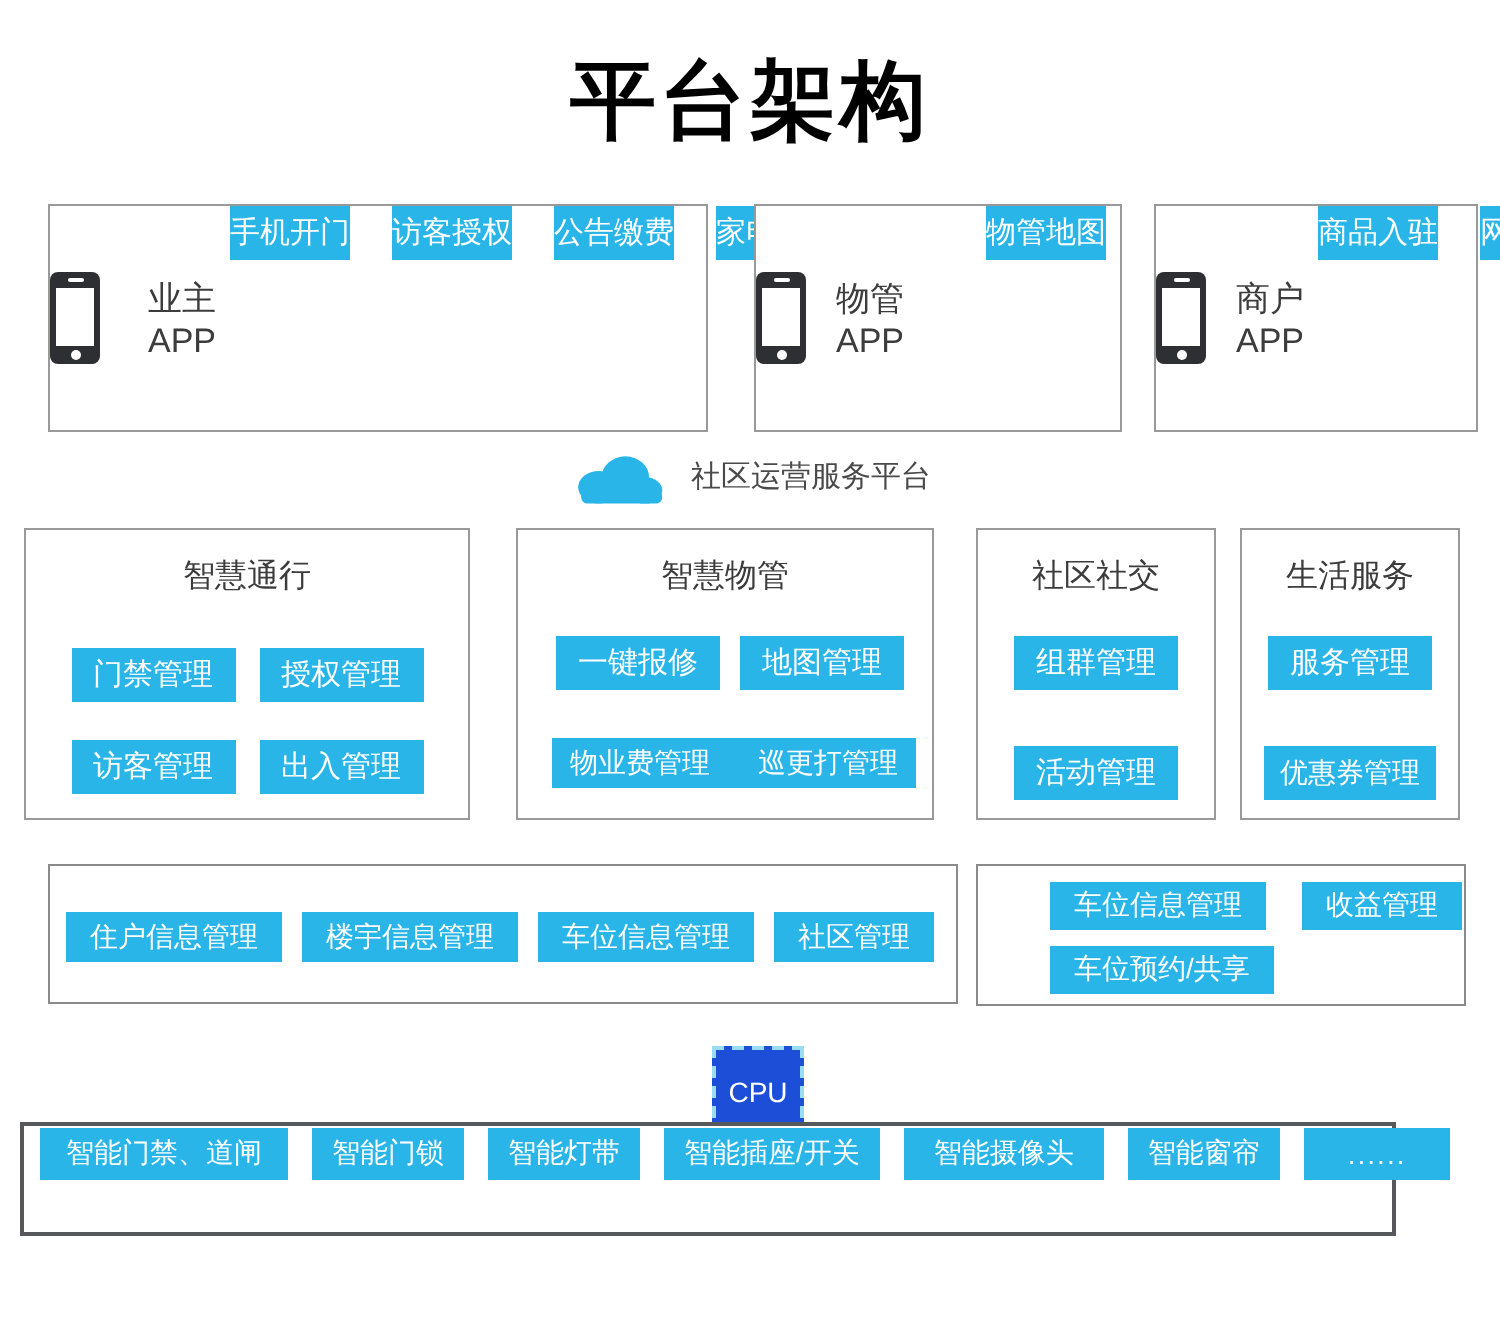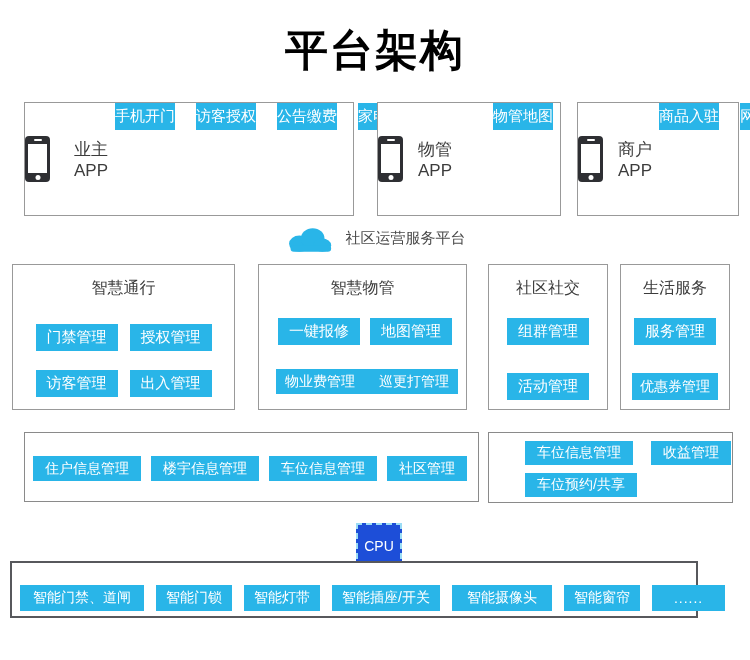--- a/index.html
+++ b/index.html
@@ -42,21 +42,21 @@
   
   .info-row-btns { position:absolute; display:flex; }
   .info-row-btns .btn { height:25px; font-size:14px; padding:0 12px; }
 
   
   .cpu { position:absolute; left:356px; top:523px; width:46px; height:46px; background:#1d4ed8;
     border:2px dashed #9bdcf5; color:#fff; font-size:14px; display:flex; align-items:center; justify-content:center; }
 
   
   .device-box { left:10px; top:561px; width:688px; height:57px; border:2px solid #57585c; }
-  .dev-row { position:absolute; top:22px; left:8px; display:flex; gap:12px; }
+  .dev-row { position:absolute; top:1px; left:8px; display:flex; gap:12px; }
   .dev-row .btn { height:26px; font-size:14px; padding:0 10px; }
 </style>
 </head>
 <body>
 
 <div class="stage">
 
   <div class="page-title">平台架构</div>
 
   <div class="box app-box" style="left:10px;width:330px;">

